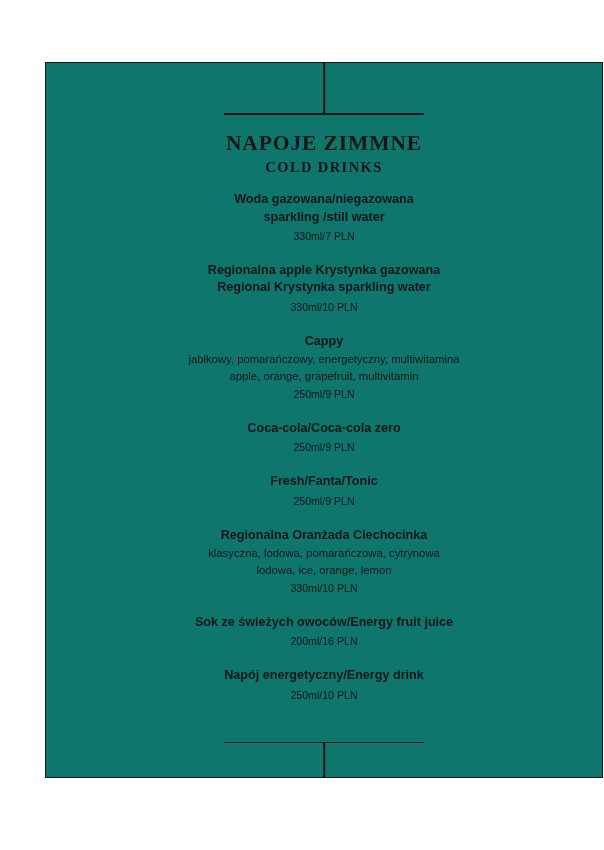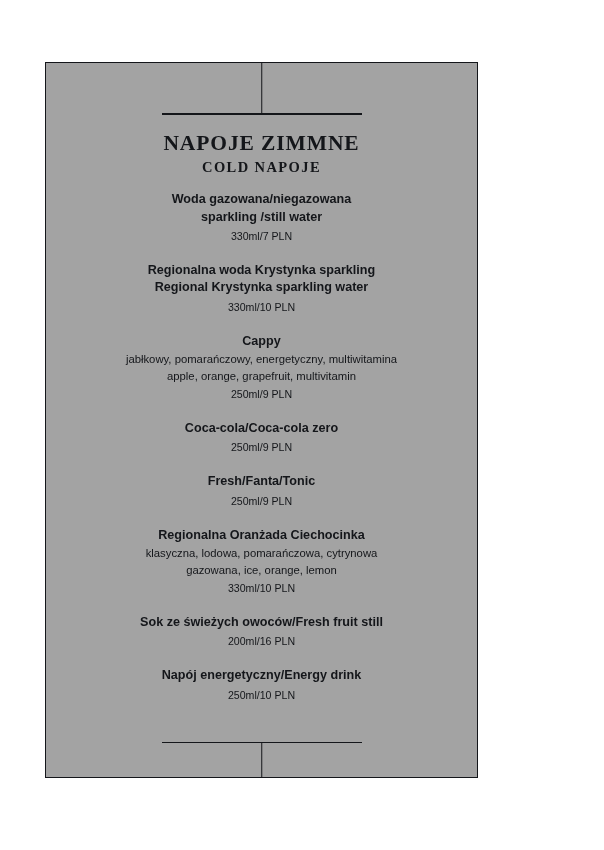--- a/index.html
+++ b/index.html
@@ -14,24 +14,24 @@
     position: relative;
     font-family: "Liberation Sans", sans-serif;
     color: #14161a;
     overflow: hidden;
   }
 
   #menu-page {
     position: absolute;
     left: 45px;
     top: 62px;
-    width: 433px;
+    width: 558px;
     height: 716px;
     border: 1.5px solid #14161a;
-    background: #a3a3a3;
+    background: #0f766e;
   }
 
   
   .rule-v-top {
     position: absolute;
     left: 50%;
     top: -1px;
     width: 1.5px;
     height: 52px;
     background: #14161a;
@@ -123,32 +123,32 @@
 <body>
 
 <div id="menu-page">
 
   <div class="rule-v-top"></div>
   <div class="rule-h-top"></div>
 
   <div class="content">
 
     <h1 class="title-pl">NAPOJE ZIMMNE</h1>
-    <h2 class="title-en">COLD  NAPOJE</h2>
+    <h2 class="title-en">COLD  DRINKS</h2>
 
     <div class="items">
 
       <div class="item">
         <p class="item-name">Woda gazowana/niegazowana</p>
         <p class="item-name">sparkling /still water</p>
         <p class="item-price"><span class="vol">330ml/</span><span class="amt">7 PLN</span></p>
       </div>
 
       <div class="item">
-        <p class="item-name">Regionalna woda Krystynka sparkling</p>
+        <p class="item-name">Regionalna apple Krystynka gazowana</p>
         <p class="item-name">Regional Krystynka sparkling water</p>
         <p class="item-price"><span class="vol">330ml/</span><span class="amt">10 PLN</span></p>
       </div>
 
       <div class="item">
         <p class="item-name">Cappy</p>
         <p class="item-desc">jabłkowy, pomarańczowy, energetyczny, multiwitamina</p>
         <p class="item-desc">apple, orange, grapefruit, multivitamin</p>
         <p class="item-price"><span class="vol">250ml/</span><span class="amt">9 PLN</span></p>
       </div>
@@ -159,26 +159,26 @@
       </div>
 
       <div class="item">
         <p class="item-name">Fresh/Fanta/Tonic</p>
         <p class="item-price"><span class="vol">250ml/</span><span class="amt">9 PLN</span></p>
       </div>
 
       <div class="item">
         <p class="item-name">Regionalna Oranżada Ciechocinka</p>
         <p class="item-desc">klasyczna, lodowa, pomarańczowa, cytrynowa</p>
-        <p class="item-desc">gazowana, ice, orange, lemon</p>
+        <p class="item-desc">lodowa, ice, orange, lemon</p>
         <p class="item-price"><span class="vol">330ml/</span><span class="amt">10 PLN</span></p>
       </div>
 
       <div class="item">
-        <p class="item-name">Sok ze świeżych owoców/Fresh fruit still</p>
+        <p class="item-name">Sok ze świeżych owoców/Energy fruit juice</p>
         <p class="item-price"><span class="vol">200ml/</span><span class="amt">16 PLN</span></p>
       </div>
 
       <div class="item">
         <p class="item-name">Napój energetyczny/Energy drink</p>
         <p class="item-price"><span class="vol">250ml/</span><span class="amt">10 PLN</span></p>
       </div>
 
     </div>
   </div>

